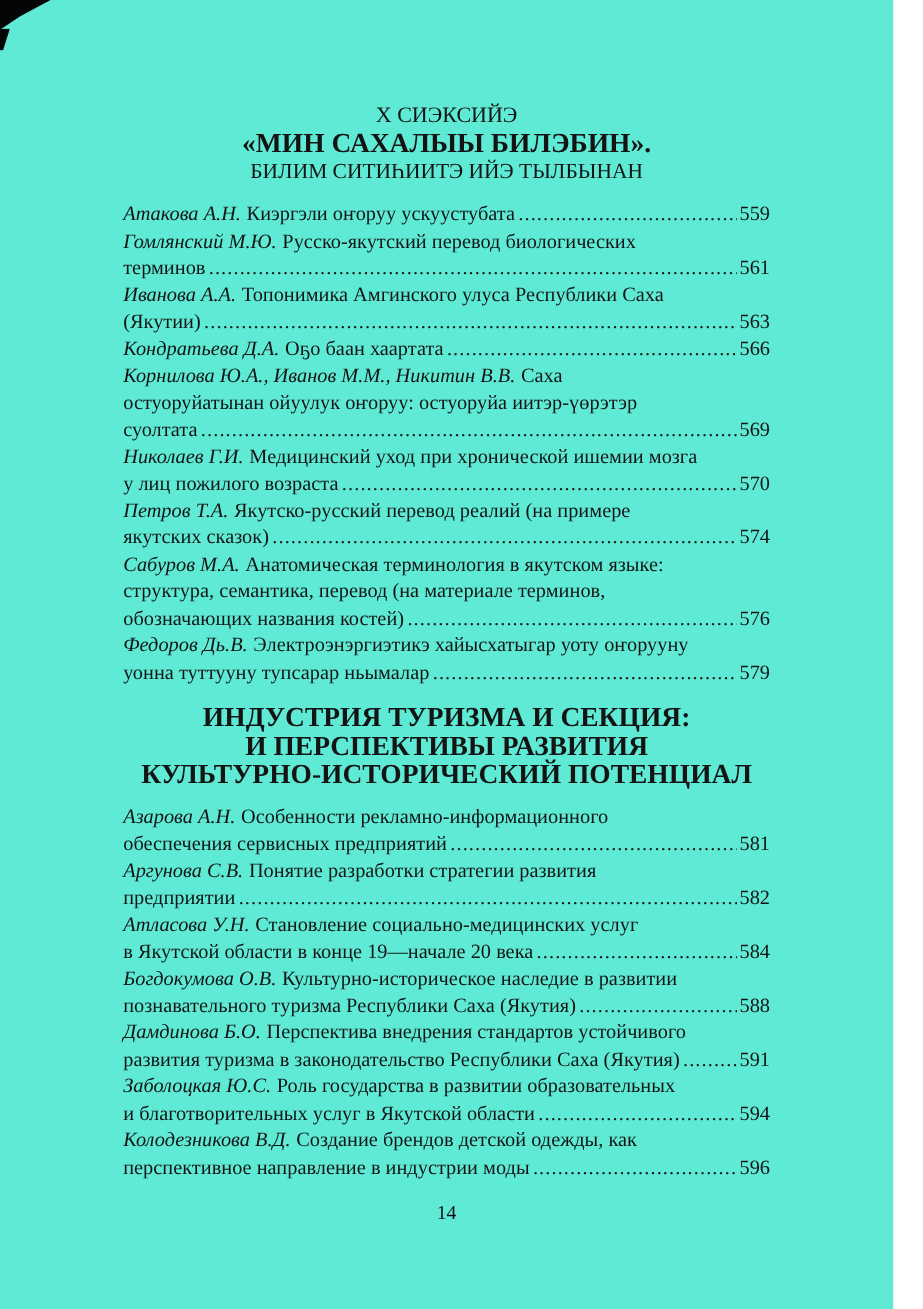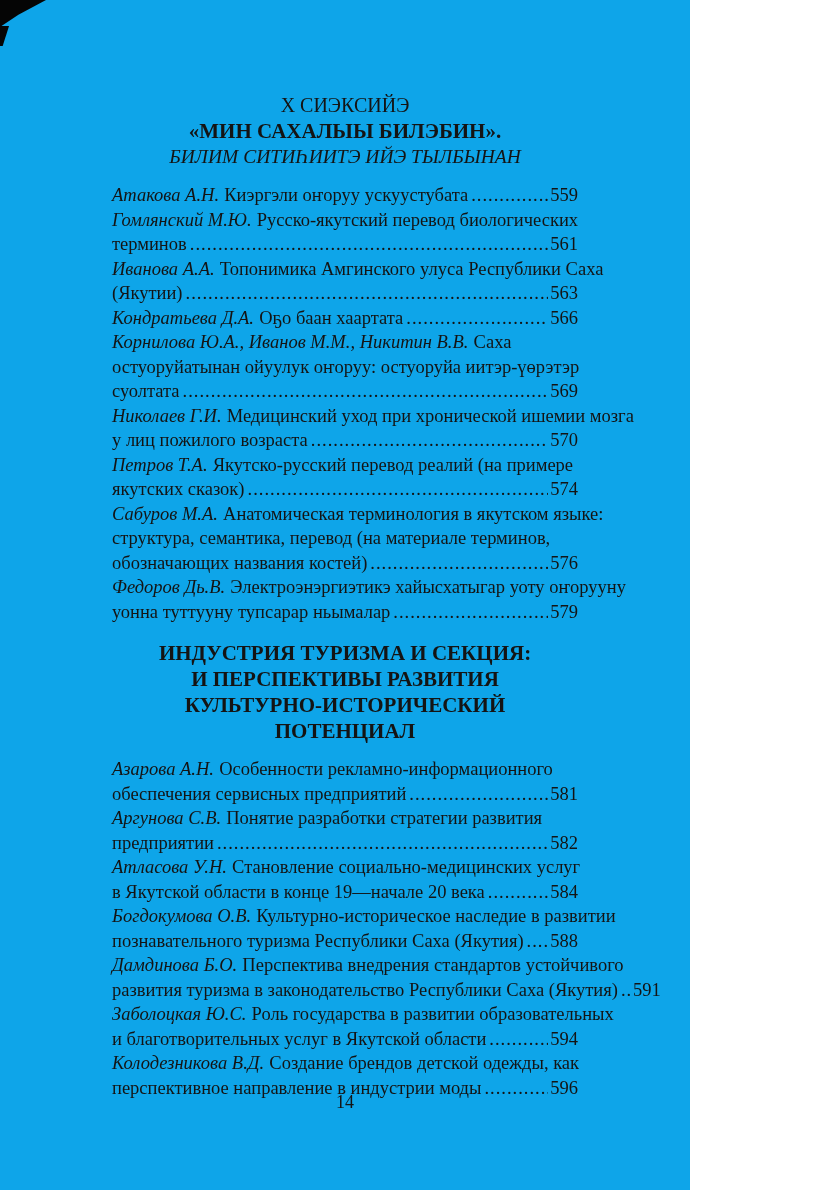--- a/index.html
+++ b/index.html
@@ -1,22 +1,22 @@
 <!DOCTYPE html>
 <html><head>
 <meta charset="utf-8">
 <style>
   html, body { margin: 0; padding: 0; }
   body { background: #ffffff; }
 
   .page {
     position: relative;
-    width: 690px;
+    width: 812px;
     height: 1190px;
-    background: #0ea5e9;
+    background: #5eead4;
     color: #141414;
     font-family: "Liberation Serif", "DejaVu Serif", serif;
     overflow: hidden;
   }
 
   .artifact-corner {
     position: absolute; left: 0; top: 0;
     width: 46px; height: 27px; background: #050505;
     clip-path: polygon(0 0, 100% 0, 40% 55%, 0 100%);
   }
@@ -28,23 +28,23 @@
 
   .content {
     position: absolute;
     left: 112px; right: 112px; top: 92px;
     font-size: 18.5px;
     line-height: 24.5px;
   }
 
   .section-head { text-align: center; margin-bottom: 13px; line-height: 26px; }
   .kicker { font-size: 20px; }
-  .headline { font-size: 21px; }
+  .headline { font-size: 25px; }
   .headline.bold { font-weight: bold; }
-  .headline.italic { font-style: italic; font-size: 19.5px; }
+  .headline.italic { font-size: 19.5px; }
 
   .toc-section + .toc-section { margin-top: 16px; }
 
   .entry-list { text-align: left; }
   .line { display: flex; align-items: baseline; }
   .author { font-style: italic; margin-right: 0.28em; white-space: pre; text-align: center; }
   .txt { white-space: pre; }
   .dots {
     flex: 1 1 auto;
     overflow: hidden;

